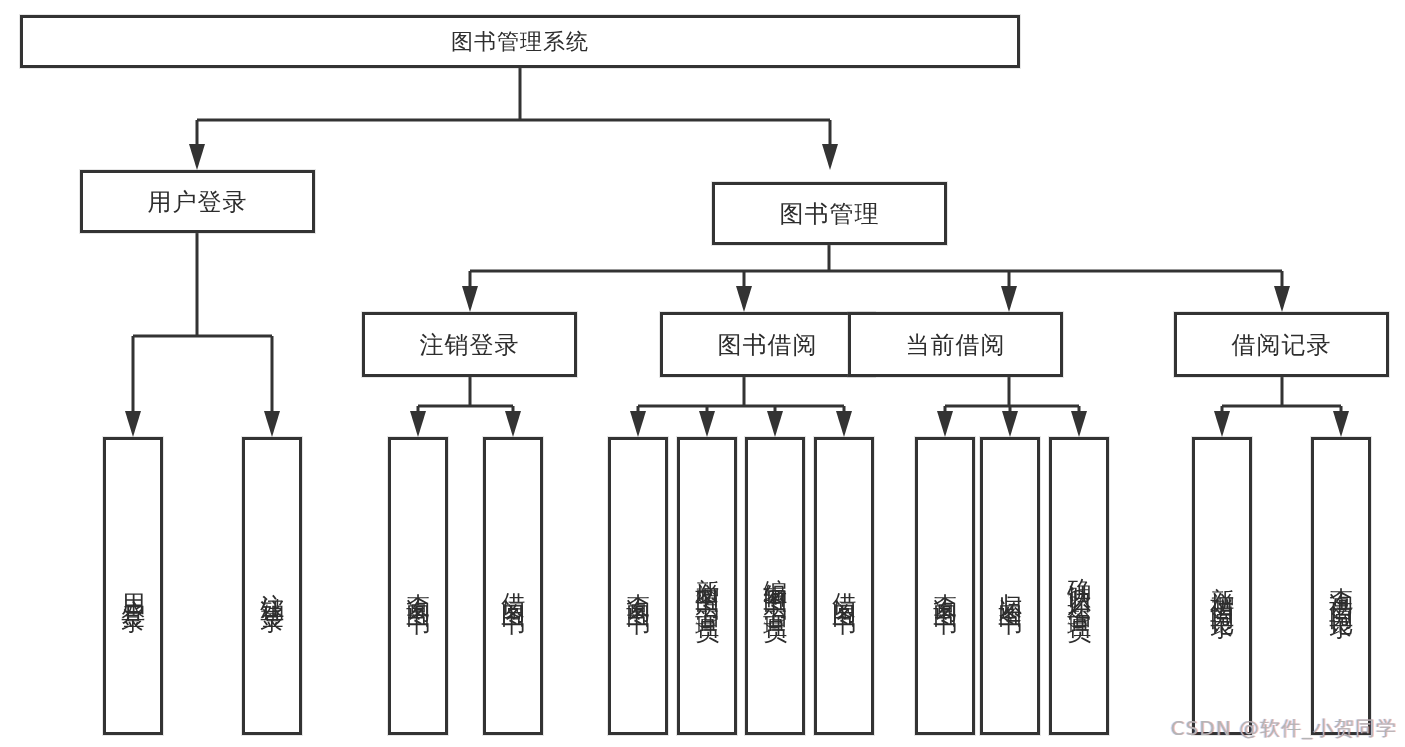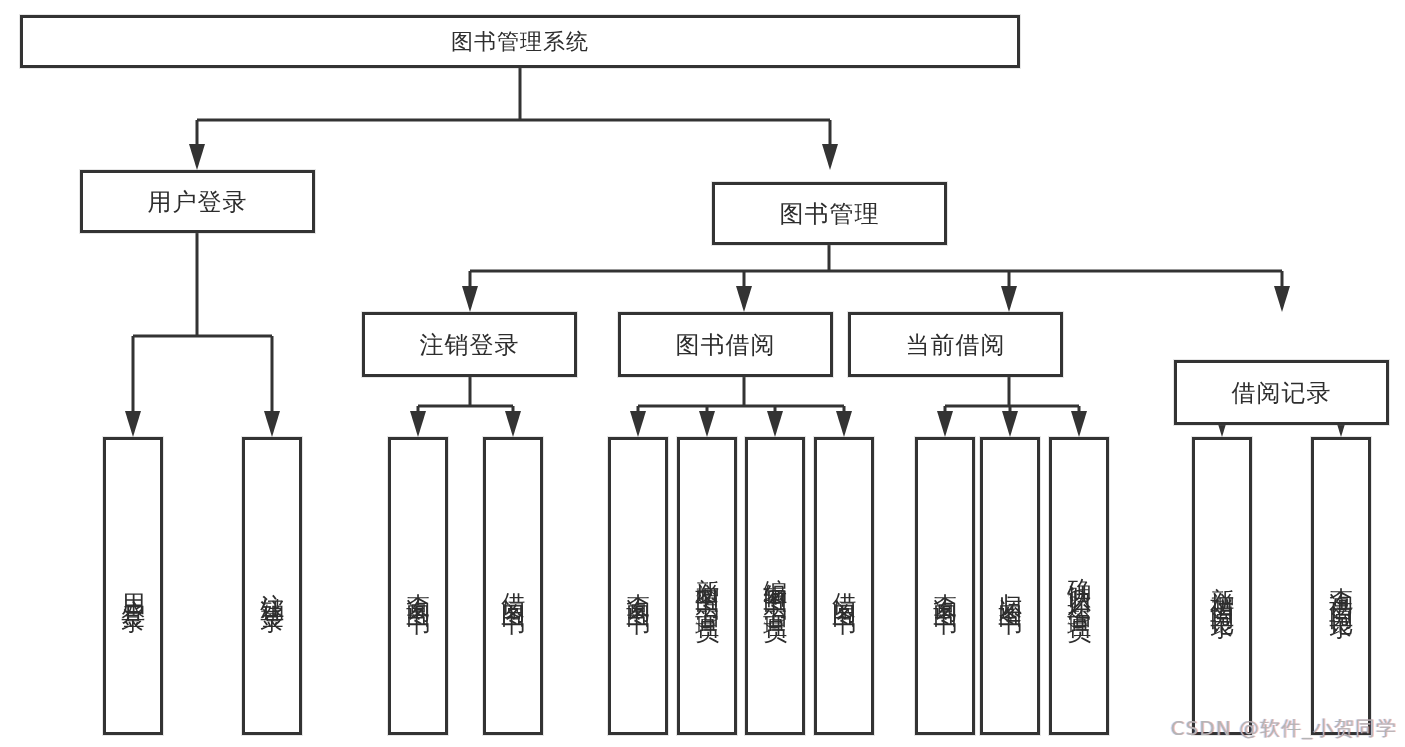--- a/index.html
+++ b/index.html
@@ -107,23 +107,23 @@
       <polygon fill="currentColor" points="1333,411 1349,411 1341,437"></polygon>
     </g>
   </svg>
 
   <div class="box h root" style="left:20px; top:15px; width:1000px; height:53px;">图书管理系统</div>
 
   <div class="box h lvl1" style="left:80px;">用户登录</div>
   <div class="box h lvl1" style="left:712px;margin-top:12px;">图书管理</div>
 
   <div class="box h lvl2" style="left:362px;">注销登录</div>
-  <div class="box h lvl2" style="left:618px;">图书借阅</div>
+  <div class="box h lvl2" style="left:660px;">图书借阅</div>
   <div class="box h lvl2" style="left:848px;">当前借阅</div>
-  <div class="box h lvl2" style="left:1174px;margin-top:48px;">借阅记录</div>
+  <div class="box h lvl2" style="left:1174px;">借阅记录</div>
 
   <div class="box v" style="left:103px;">用户登录</div>
   <div class="box v" style="left:242px;">注销登录</div>
 
   <div class="box v" style="left:388px;">查询图书</div>
   <div class="box v" style="left:483px;">借阅图书</div>
 
   <div class="box v" style="left:608px;">查询图书</div>
   <div class="box v" style="left:677px;">新增图书（管理员）</div>
   <div class="box v" style="left:745px;">编辑图书（管理员）</div>

